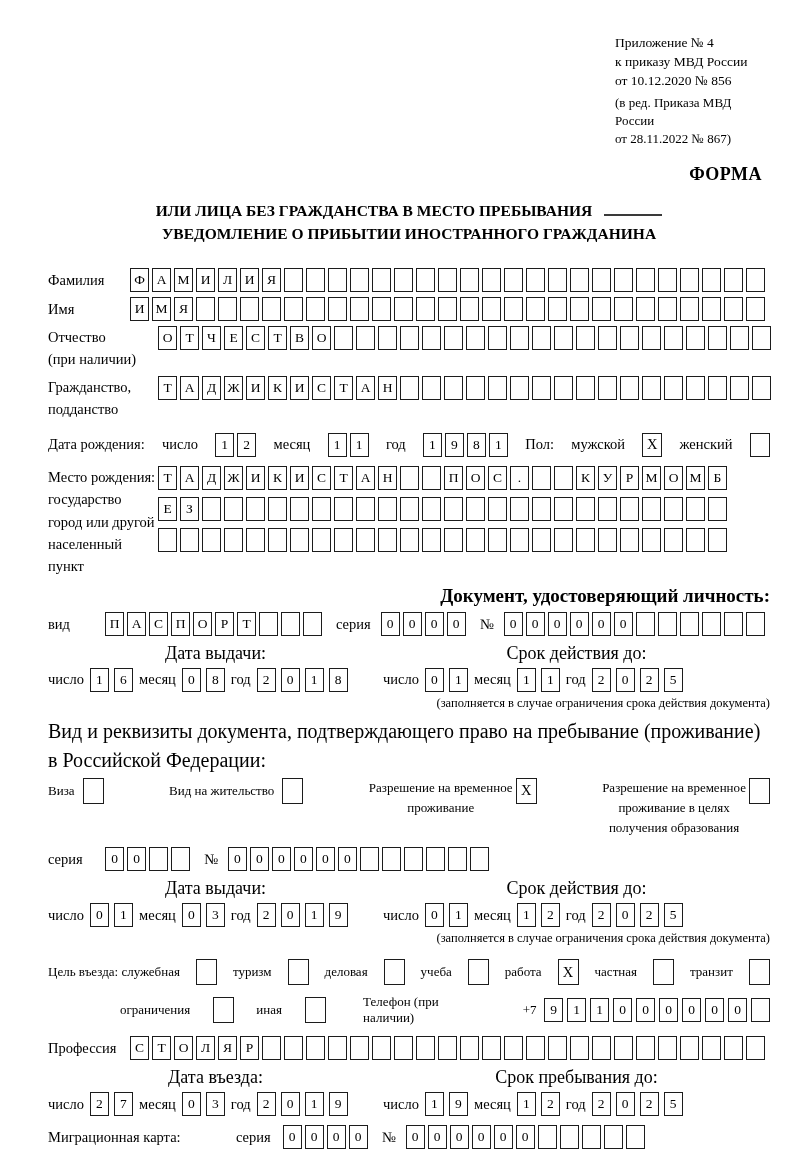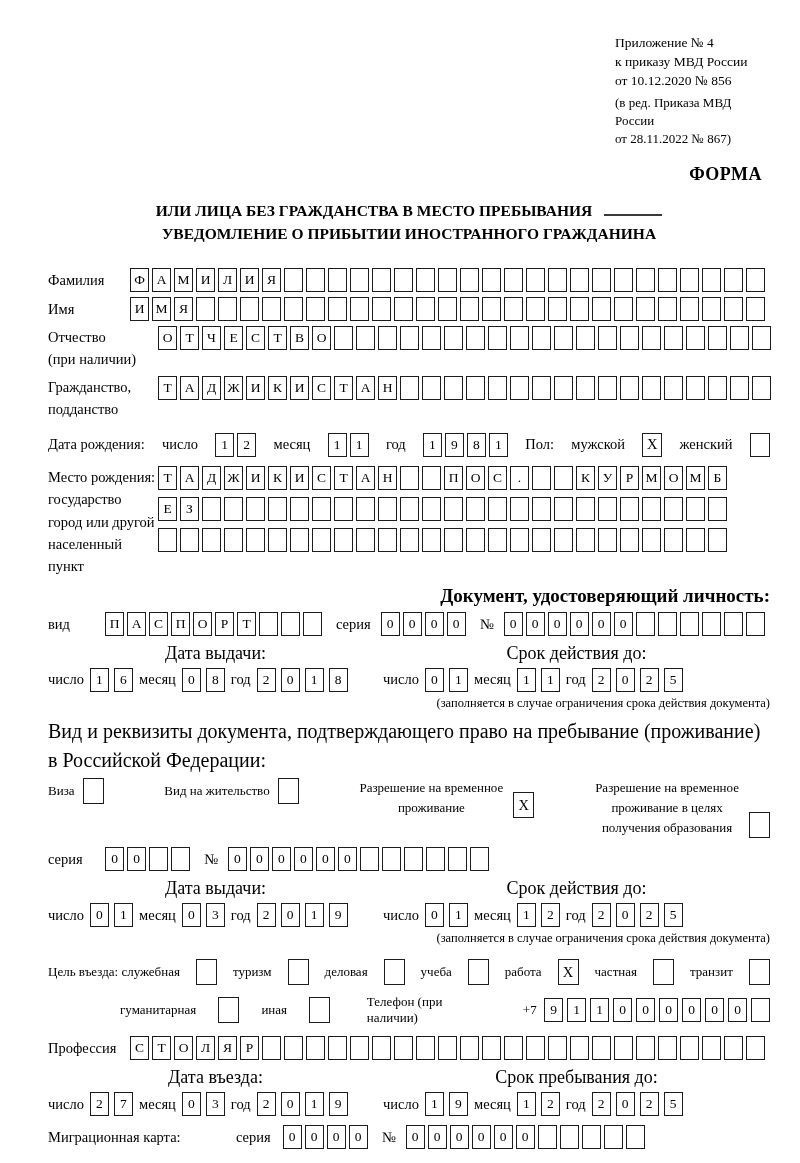--- a/index.html
+++ b/index.html
@@ -48,21 +48,21 @@
   .dhead { text-align:center; font-size:18px; margin-bottom:4px; }
   .dline { display:flex; align-items:center; gap:6px; }
   .dline .t { font-size:14.5px; }
   .dline .cells { gap:5px; }
   .note-r { text-align:right; font-size:12.5px; margin-top:4px; }
 
   .para { font-size:20px; margin-top:9px; }
   .para + .para { margin-top:6px; }
 
   .visa { display:flex; align-items:flex-start; justify-content:space-between; margin-top:6px; }
-  .opt { display:flex; gap:10px;align-items:flex-end; }
+  .opt { display:flex; gap:3px; }
   .opt.line { align-items:center; gap:8px; }
   .olbl { font-size:13px; }
   .olbl.c { text-align:center; white-space:pre-line; line-height:1.55; }
 
   .purpose { display:flex; align-items:center; justify-content:space-between; margin-top:13px; }
   .purpose2 { display:flex; align-items:center; margin-top:9px; margin-left:72px; }
   .purpose2 .sp24 { width:24px; } .purpose2 .sp40 { width:40px; }
   .purpose2 .cells { gap:4px; }
 </style>
 </head>
@@ -539,21 +539,21 @@
     <span class="cb"></span>
     <span class="olbl">работа</span>
     <span class="cb">X</span>
     <span class="olbl">частная</span>
     <span class="cb"></span>
     <span class="olbl">транзит</span>
     <span class="cb"></span>
   </div>
 
   <div class="purpose2">
-    <span class="olbl">гуманитарная</span>
+    <span class="olbl">ограничения</span>
     <span class="sp24"></span>
     <span class="cb"></span>
     <span class="sp24"></span>
     <span class="olbl">иная</span>
     <span class="sp24"></span>
     <span class="cb"></span>
     <span class="sp40"></span>
     <span class="olbl">Телефон (при наличии)</span>
     <span class="sp40"></span>
     <span class="olbl">+7</span>

